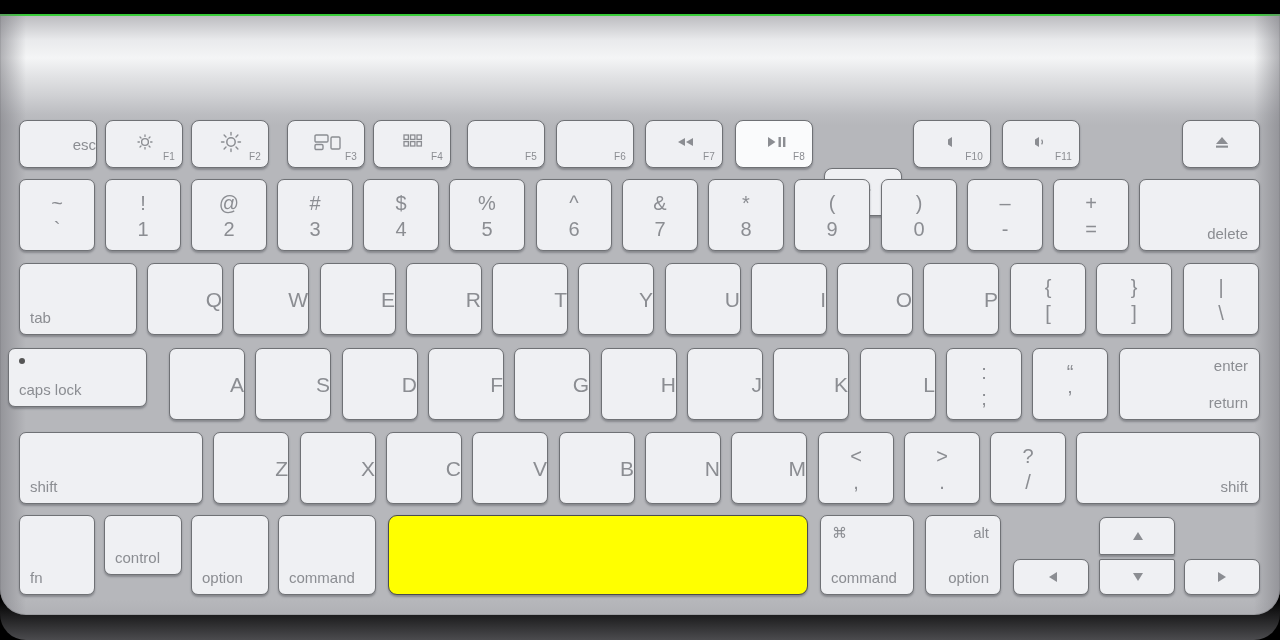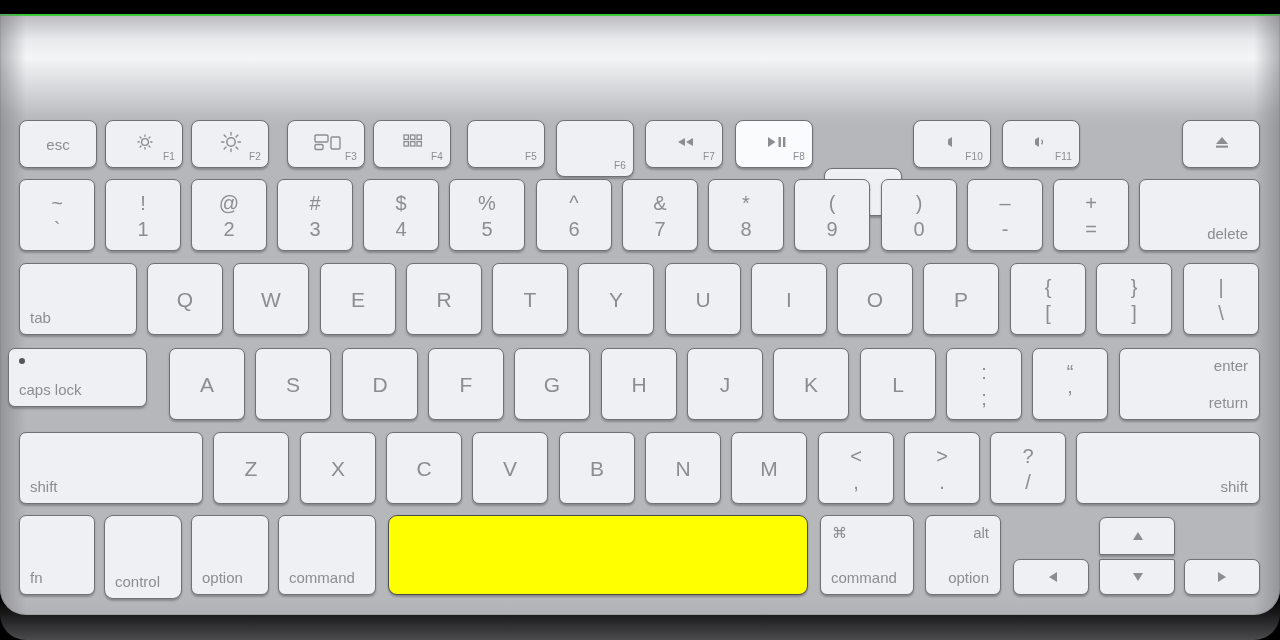--- a/index.html
+++ b/index.html
@@ -58,21 +58,21 @@
     color:#8b8d92;
     font-size:19px;
     overflow:hidden;
   }
   .key.fn-key{border-radius:8px;font-size:11px;}
   .key.bright{background:#fafbfc;}
   .key.space{background:#ffff00;border-color:#4a4b50;border-radius:9px;}
 
   
   .lbl{position:absolute;line-height:1;white-space:nowrap;}
-  .c  {left:0;right:0;top:50%;transform:translateY(-50%);text-align:center;}
+  .c  {left:0;right:0;top:50%;transform:translateY(-50%);text-align:right;}
   .bl {left:10px;bottom:9px;}
   .br {right:11px;bottom:9px;}
   .tr {right:11px;top:9px;}
   .tl {left:11px;top:9px;}
   .up {left:0;right:0;top:19%;text-align:center;}
   .dn {left:0;right:0;bottom:16%;text-align:center;}
   .fnum{right:7px;bottom:5px;font-size:10px;letter-spacing:.2px;}
   .fglyph{left:0;right:0;top:46%;transform:translateY(-50%);text-align:center;}
 
   .sm{font-size:15px;}
@@ -168,21 +168,21 @@
       </g>
         </svg>
     </span>
     <span class="lbl fnum">F4</span>
   </div>
 
   <div class="key fn-key" style="left:467px;top:120px;width:78px;height:48px;">
     <span class="lbl fnum">F5</span>
   </div>
 
-  <div class="key fn-key" style="left:556px;top:120px;width:78px;height:57px;">
+  <div class="key fn-key" style="left:556px;top:120px;width:78px;height:48px;">
     <span class="lbl fnum">F6</span>
   </div>
 
   <div class="key fn-key" style="left:645px;top:120px;width:78px;height:48px;">
     <span class="lbl fglyph">
       <svg width="78" height="16" viewBox="0 0 78 16">
           <g class="gl" transform="translate(32,4)">
         <polygon points="7,0 7,8 0,4"></polygon>
             <polygon points="15,0 15,8 8,4"></polygon>
       </g>
@@ -433,21 +433,21 @@
     <span class="lbl up sym">?</span>
     <span class="lbl dn sym">/</span>
   </div>
   <div class="key" style="left:1076px;top:432px;width:184px;height:72px;">
     <span class="lbl br sm">shift</span>
   </div>
 
   <div class="key" style="left:19px;top:515px;width:76px;height:80px;">
     <span class="lbl bl sm">fn</span>
   </div>
-  <div class="key" style="left:104px;top:515px;width:78px;height:84px;border-radius:9px;">
+  <div class="key" style="left:104px;top:515px;width:78px;height:60px;">
     <span class="lbl bl sm">control</span>
   </div>
   <div class="key" style="left:191px;top:515px;width:78px;height:80px;">
     <span class="lbl bl sm">option</span>
   </div>
   <div class="key" style="left:278px;top:515px;width:98px;height:80px;">
     <span class="lbl bl sm">command</span>
   </div>
 
   <div class="key space" style="left:388px;top:515px;width:420px;height:80px;">

